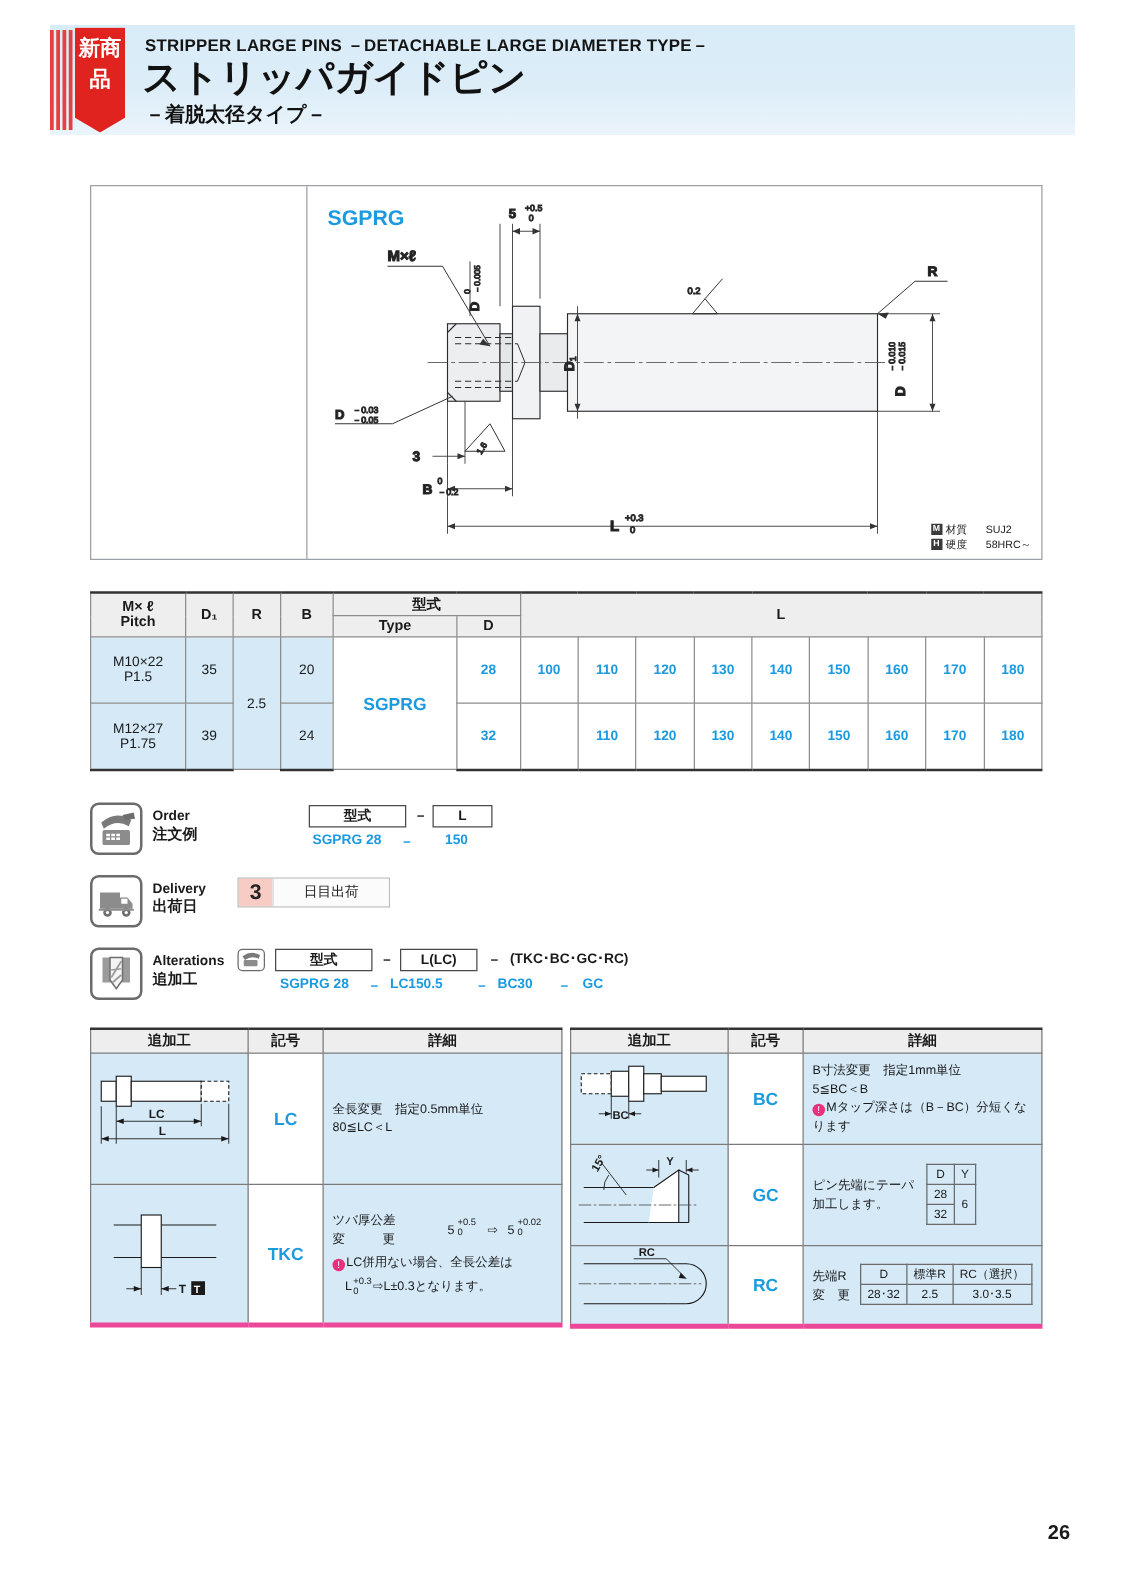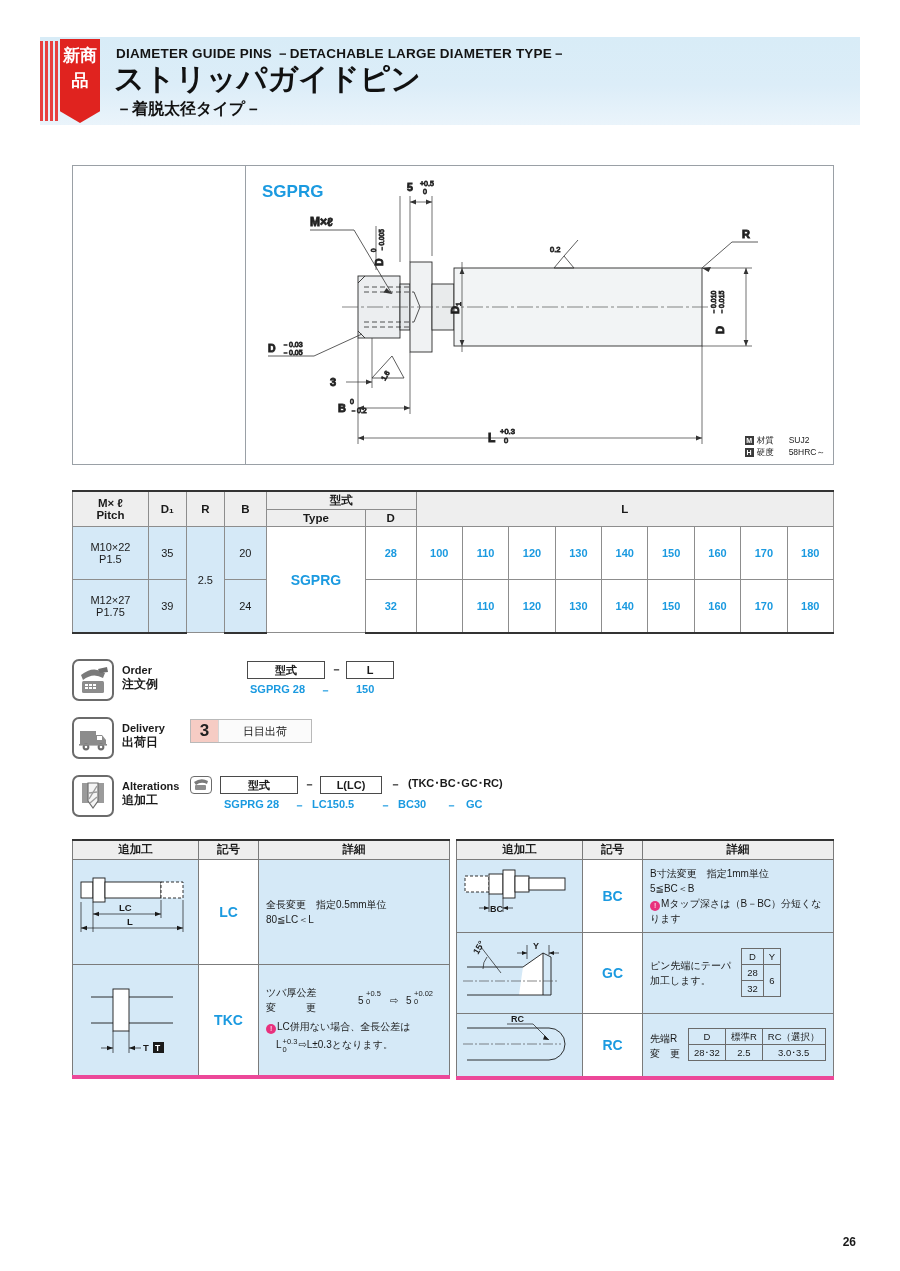--- a/index.html
+++ b/index.html
@@ -4,21 +4,21 @@
 <style>
   * { box-sizing: border-box; }
   html, body { margin:0; padding:0; }
   body {
     width:900px; height:1271px; position:relative;
     background:#ffffff;
     font-family:"Liberation Sans","DejaVu Sans",sans-serif;
     color:#1a1a1a;
     -webkit-font-smoothing:antialiased;
   }
-  .page { position:absolute; inset:0;margin-top:17px; }
+  .page { position:absolute; inset:0; }
 
   
   .header {
     position:absolute; left:40px; top:20px; width:820px; height:88px;
     background:linear-gradient(to bottom,#d8ecf7 0%, #dcedf8 55%, #eaf4fb 100%);
   }
   .newmark {
     position:absolute; left:0px; top:0px; width:68px; height:88px;
   }
   .newmark .stripes { position:absolute; left:0; top:4px; width:22px; height:80px; }
@@ -164,38 +164,38 @@
   .alt .outbot { border-bottom:4px solid #ec4899; }
   .mini { border-collapse:collapse; font-size:9.5px; }
   .mini td, .mini th { border:1px solid #6b6b6b; padding:0 5px; height:14px; text-align:center; font-weight:normal; background:transparent; }
   .bullet {
     display:inline-block; width:10px; height:10px; border-radius:50%;
     background:#e8317d; color:#fff; font-size:8px; line-height:10px; text-align:center;
     vertical-align:-1px; margin-right:1px;
   }
   .frac { display:inline-block; font-size:7.5px; line-height:8px; vertical-align:middle; text-align:left; }
 
-  .pageno { position:absolute; right:44px; top:1218px; font-size:12px; font-weight:bold; }
+  .pageno { position:absolute; right:44px; top:1218px; font-size:16px; font-weight:bold; }
 </style>
 </head>
 <body>
 
 <div class="page">
 
   <div class="header">
     <div class="newmark">
       <div class="stripes">
         <span class="stripe" style="left:0"></span>
         <span class="stripe" style="left:5px"></span>
         <span class="stripe" style="left:10px"></span>
         <span class="stripe" style="left:15px"></span>
       </div>
       <div class="plate">新商品</div>
     </div>
-    <div class="hdr-sub">DIAMETER GUIDE PINS －DETACHABLE LARGE DIAMETER TYPE－</div>
+    <div class="hdr-sub">STRIPPER LARGE PINS －DETACHABLE LARGE DIAMETER TYPE－</div>
     <div class="hdr-title">ストリッパガイドピン</div>
     <div class="hdr-title2">－着脱太径タイプ－</div>
   </div>
 
   <div class="draw-panel">
     <div class="draw-div"></div>
 
 
     <div class="tech-cell">
       <div class="sgprg-label">SGPRG</div>

